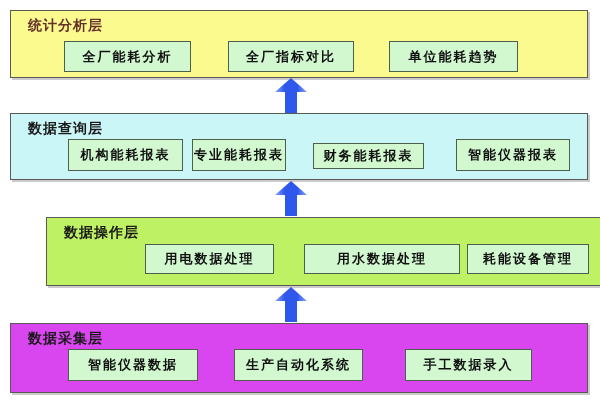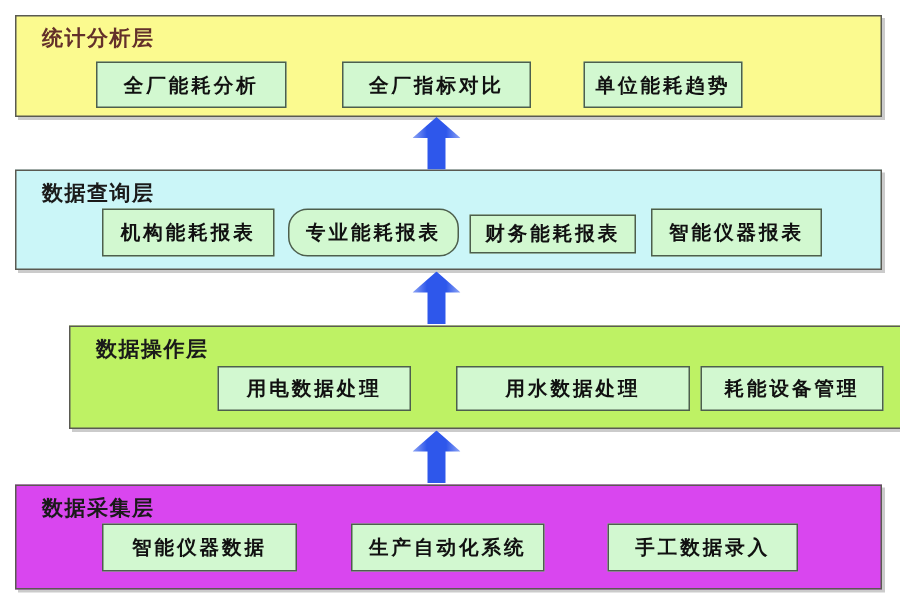--- a/index.html
+++ b/index.html
@@ -46,29 +46,29 @@
 </style>
 </head>
 <body>
 
 <div class="stage">
 
   <div class="layer layer-1">
     <div class="layer-label">统计分析层</div>
     <div class="node" style="left:53px;top:30px;width:127px;height:31px;text-align:right;">全厂能耗分析</div>
     <div class="node" style="left:217px;top:30px;width:126px;height:31px;">全厂指标对比</div>
-    <div class="node" style="left:378px;top:30px;width:106px;height:31px;">单位能耗趋势</div>
+    <div class="node" style="left:378px;top:30px;width:129px;height:31px;">单位能耗趋势</div>
   </div>
 
   <div class="layer layer-2">
     <div class="layer-label">数据查询层</div>
     <div class="node" style="left:57px;top:25px;width:115px;height:32px;font-family:Liberation Serif, serif;">机构能耗报表</div>
-    <div class="node" style="left:181px;top:25px;width:114px;height:32px;border-radius:13px;">专业能耗报表</div>
+    <div class="node" style="left:181px;top:25px;width:94px;height:32px;">专业能耗报表</div>
     <div class="node" style="left:302px;top:29px;width:111px;height:26px;">财务能耗报表</div>
-    <div class="node" style="left:423px;top:25px;width:114px;height:32px;text-align:center;">智能仪器报表</div>
+    <div class="node" style="left:445px;top:25px;width:114px;height:32px;text-align:center;">智能仪器报表</div>
   </div>
 
   <div class="layer layer-3">
     <div class="layer-label">数据操作层</div>
     <div class="node" style="left:98px;top:26px;width:129px;height:30px;">用电数据处理</div>
     <div class="node" style="left:257px;top:26px;width:156px;height:30px;">用水数据处理</div>
     <div class="node" style="left:420px;top:26px;width:122px;height:30px;">耗能设备管理</div>
   </div>
 
   <div class="layer layer-4">

